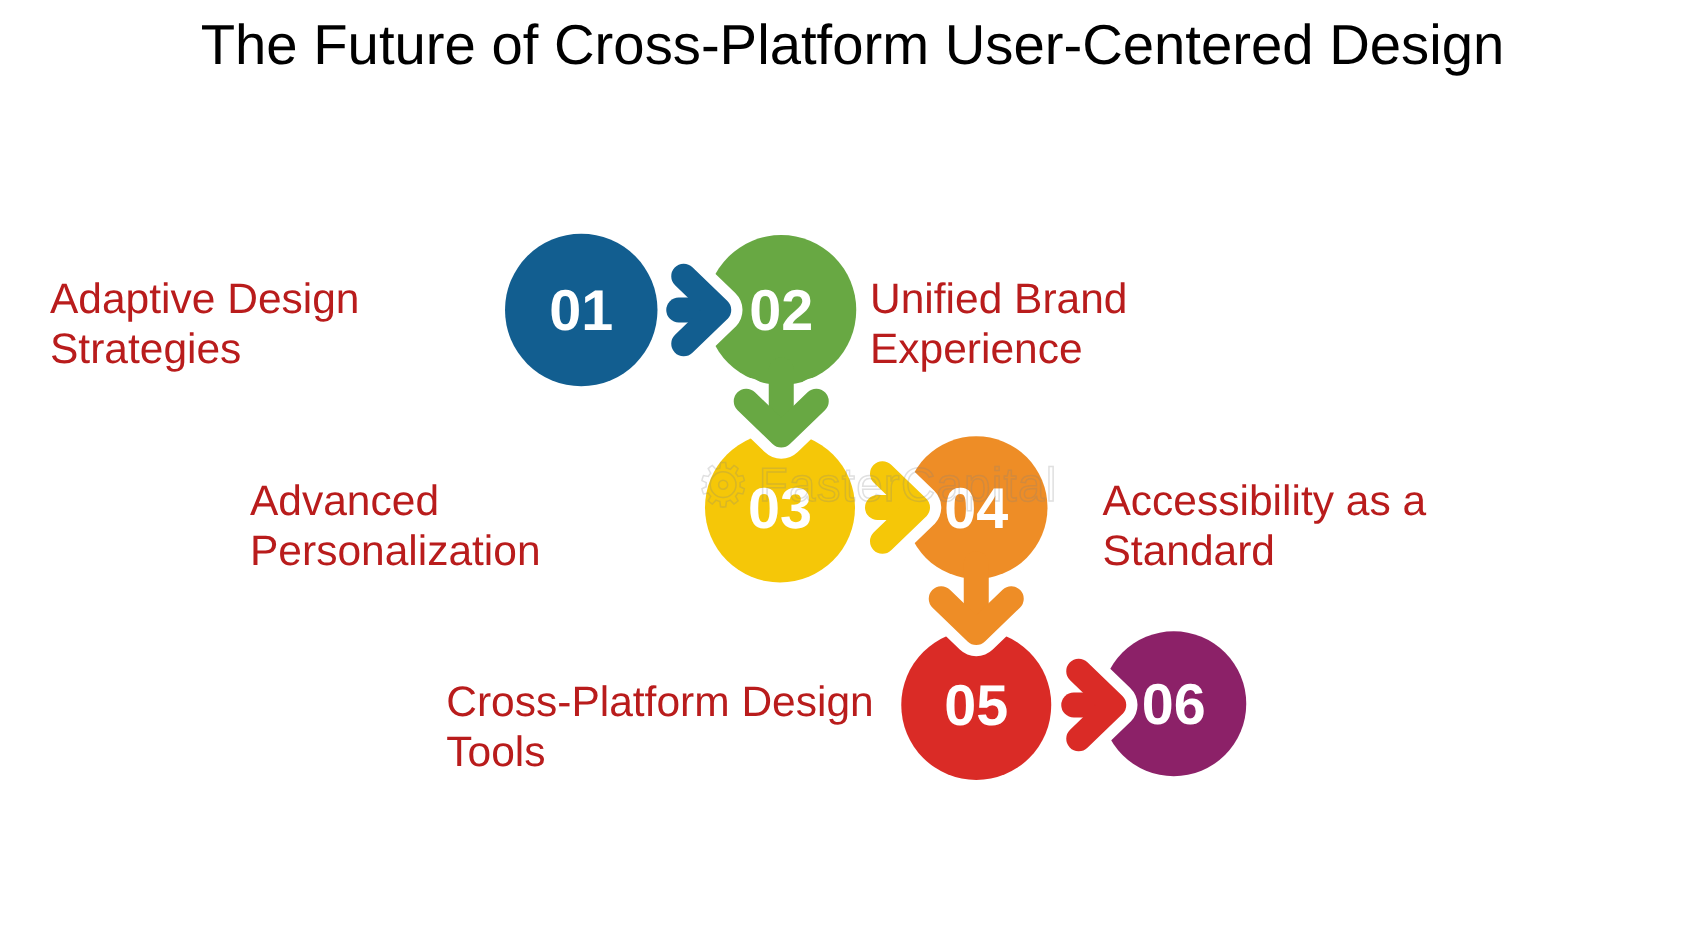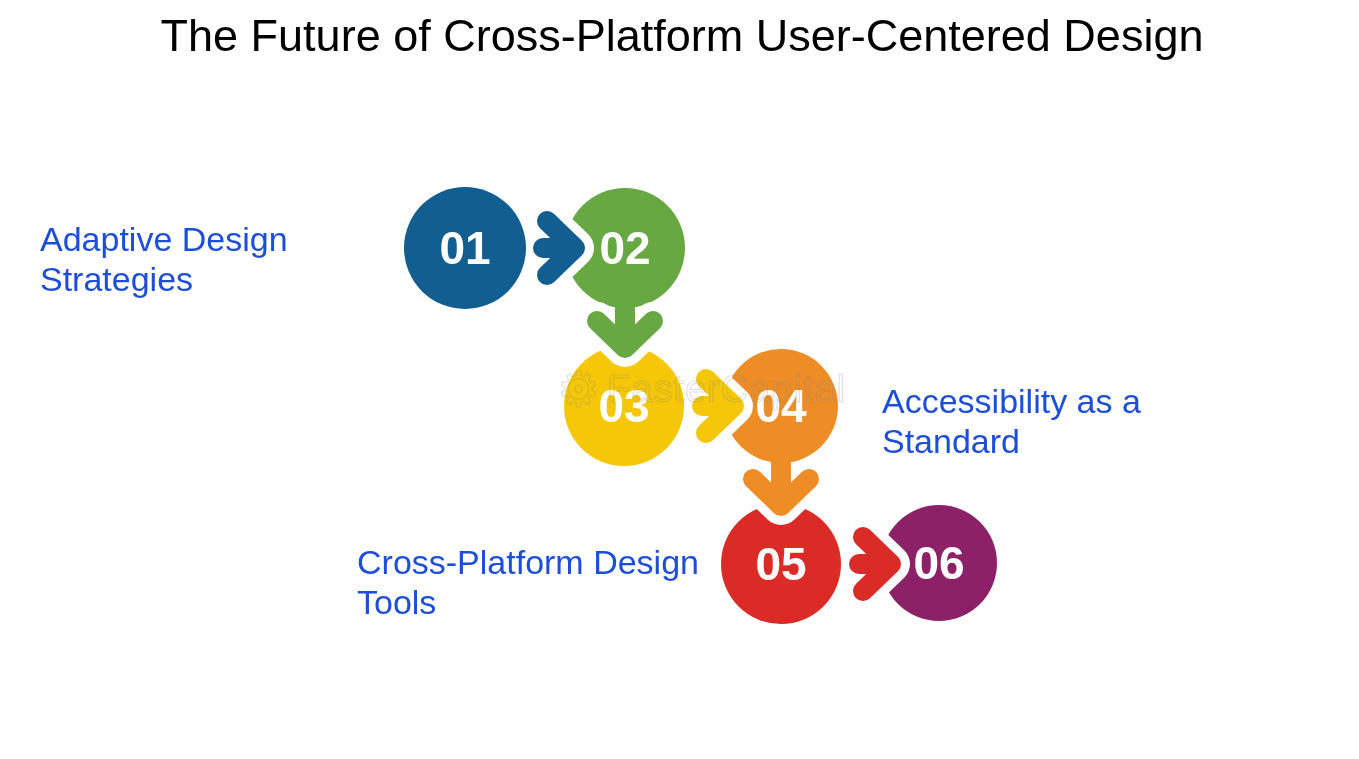--- a/index.html
+++ b/index.html
@@ -18,21 +18,21 @@
     font-size:45px;
     line-height:60px;
     color:#000000;
     white-space:nowrap;
   }
   .diagram-svg{position:absolute;left:0;top:0;}
   .step-label{
     position:absolute;
     font-size:34px;
     line-height:40px;
-    color:#1d4ed8;
+    color:#b91c1c;
   }
   .lbl-1{left:16px;  top:219px; width:280px;}
   .lbl-2{left:672px; top:219px; width:235px;}
   .lbl-3{left:176px; top:381px; width:255px;}
   .lbl-4{left:858px; top:381px; width:300px;}
   .lbl-5{left:333px; top:542px; width:365px;}
   .lbl-6{left:987px; top:542px; width:320px;}
   .step-number{
     font-family:"Liberation Sans", sans-serif;
     font-weight:bold;
@@ -103,20 +103,22 @@
 
     <text class="step-number" x="441" y="264" fill="#ffffff" text-anchor="middle">01</text>
     <text class="step-number" x="601" y="264" fill="#ffffff" text-anchor="middle">02</text>
     <text class="step-number" x="600" y="422" fill="#ffffff" text-anchor="middle">03</text>
     <text class="step-number" x="757" y="422" fill="#ffffff" text-anchor="middle">04</text>
     <text class="step-number" x="757" y="580" fill="#ffffff" text-anchor="middle">05</text>
     <text class="step-number" x="915" y="579" fill="#ffffff" text-anchor="middle">06</text>
   </svg>
 
   <div class="step-label lbl-1">Adaptive Design Strategies</div>
+  <div class="step-label lbl-2">Unified Brand Experience</div>
+  <div class="step-label lbl-3">Advanced Personalization</div>
   <div class="step-label lbl-4">Accessibility as a Standard</div>
   <div class="step-label lbl-5">Cross-Platform Design Tools</div>
 
   <div class="watermark">
     <span class="gear">⚙</span>
     <span>FasterCapital</span>
   </div>
 
 </div>
 

